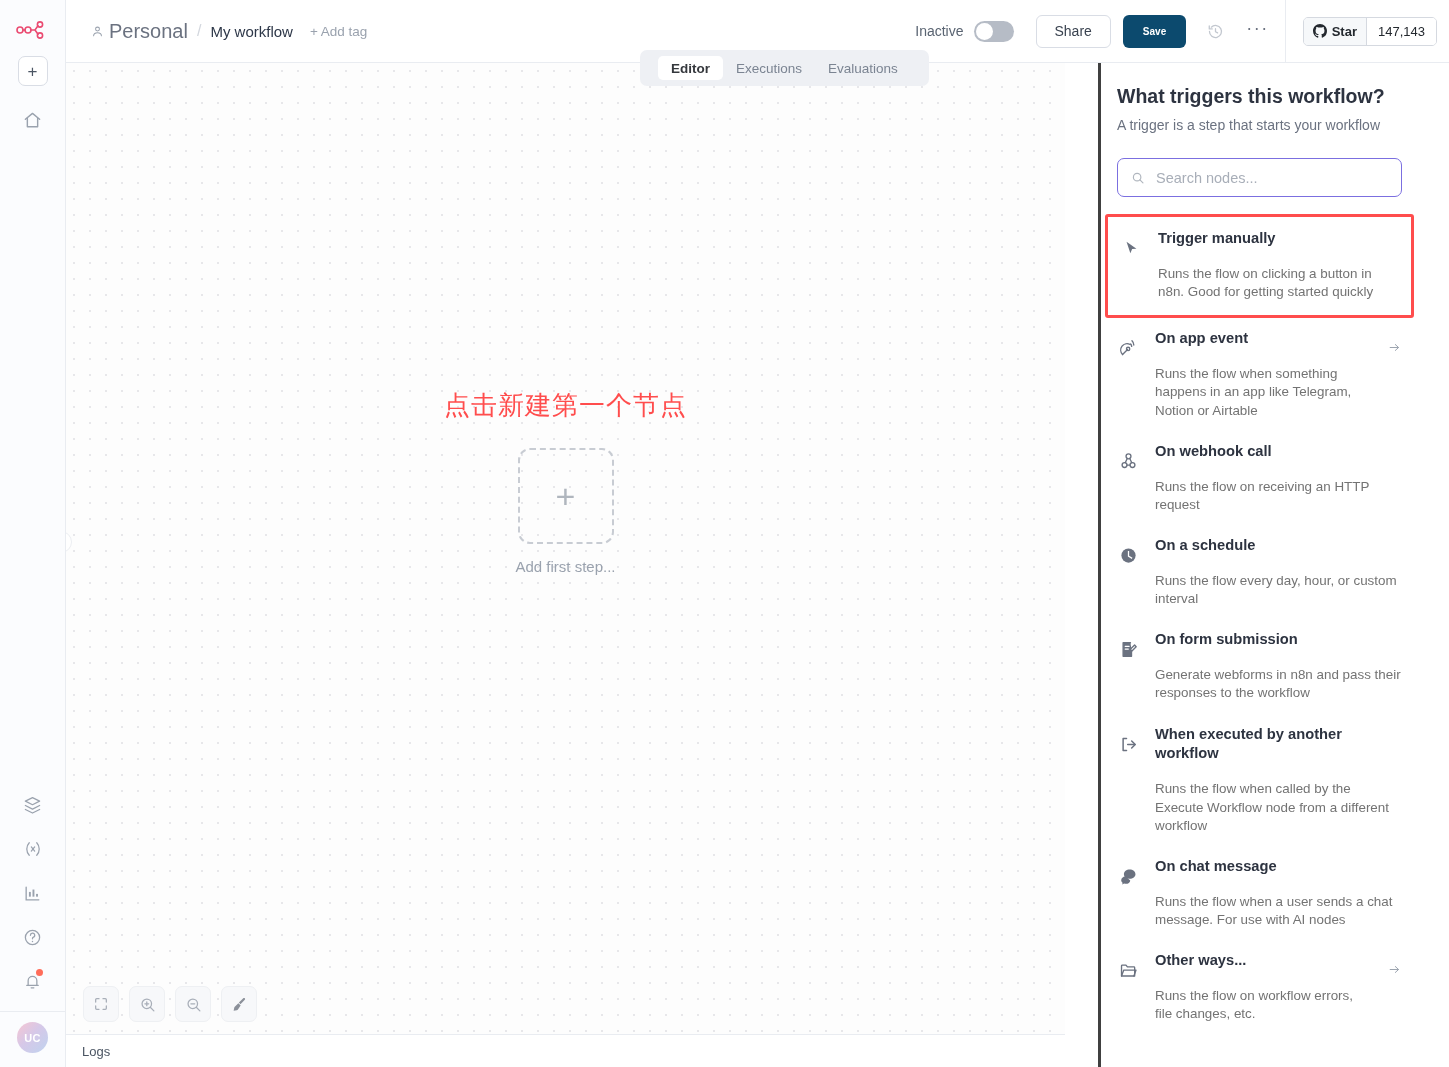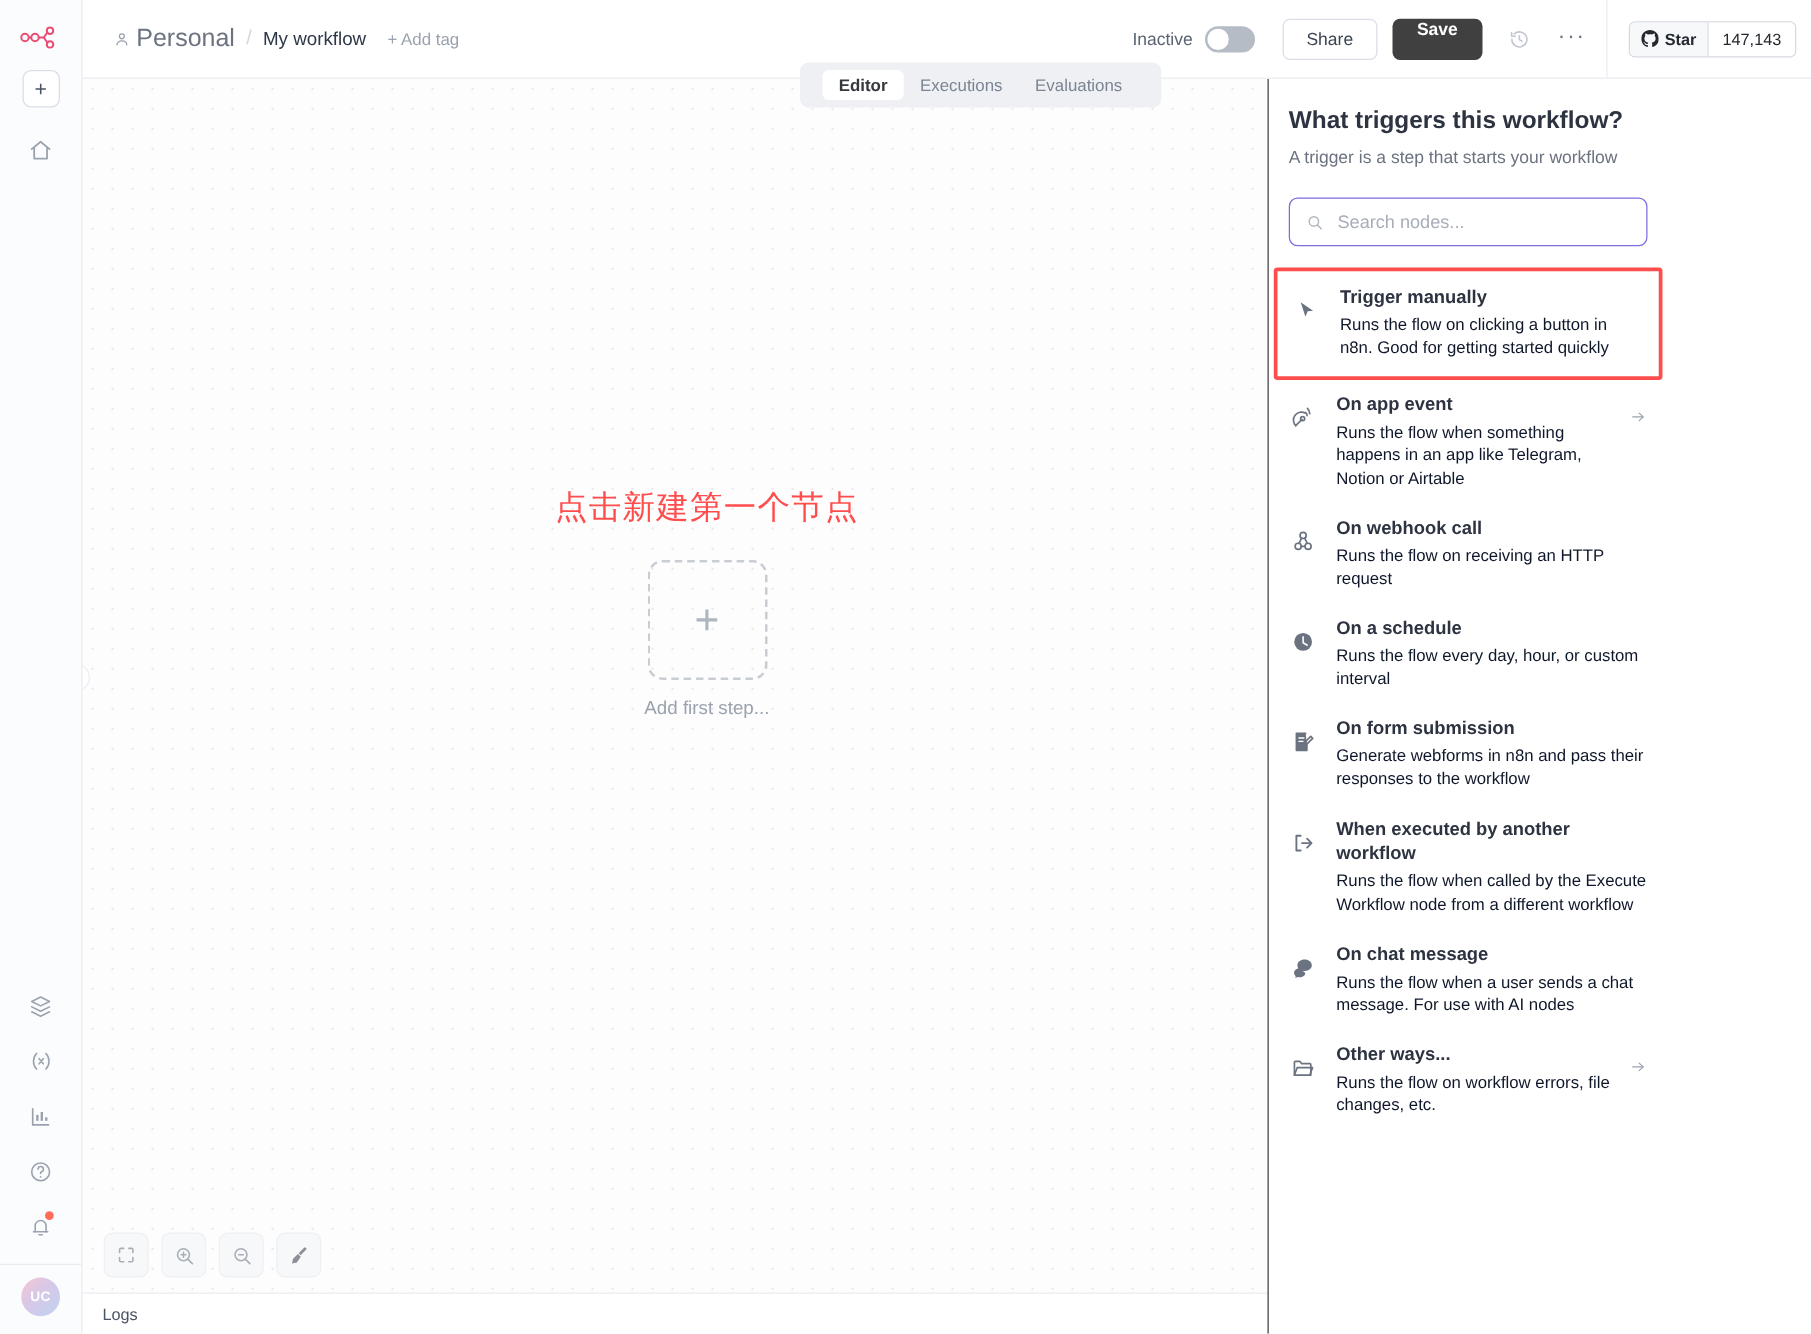--- a/index.html
+++ b/index.html
@@ -63,23 +63,23 @@
   .toggle { width: 40px; height: 21px; border-radius: 11px; background: #b6bcc6;
     position: relative; margin-right: 22px; }
   .toggle .knob { position: absolute; left: 2px; top: 2px; width: 17px; height: 17px;
     border-radius: 50%; background: #fff; }
   .btn-share {
     height: 33px; padding: 0 18px; border: 1px solid #d9dde5; border-radius: 6px;
     background: #fff; color: #3a4350; font-size: 14px; display: flex;
     align-items: center; margin-right: 12px;
   }
   .btn-save {
-    height: 33px; padding: 0 20px; border-radius: 6px; background: #404040;
-    color: #fff; font-size: 14px; font-weight: 600; display: flex;
-    align-items: flex-start; margin-right: 16px;
+    height: 33px; padding: 0 20px; border-radius: 6px; background: #0c4a6e;
+    color: #fff; font-size: 10px; font-weight: 600; display: flex;
+    align-items: center; margin-right: 16px;
   }
   .icon-btn { width: 26px; height: 26px; display: flex; align-items: center;
     justify-content: center; color: #b4bac3; }
   .dots { margin-left: 18px; margin-right: 16px; color: #6b7280;
     font-size: 18px; letter-spacing: 1.5px; line-height: 0; padding-bottom: 6px; }
   .top-divider { width: 1px; height: 62px; background: #e9ecf1; margin-right: 17px; }
   .gh-star { display: flex; height: 29px; border: 1px solid #d5d9e0;
     border-radius: 5px; overflow: hidden; font-size: 13px; }
   .gh-left { display: flex; align-items: center; gap: 5px; padding: 0 9px;
     background: #f6f8fa; color: #24292f; font-weight: 600;
@@ -136,22 +136,22 @@
   
   #logs-bar {
     position: absolute; left: 66px; top: 1034px; width: 999px; height: 33px;
     background: #fff; border-top: 1px solid #e9ecf1;
     display: flex; align-items: center; padding-left: 16px;
   }
   #logs-bar span { font-size: 13px; color: #4b5563; }
 
   
   #right-panel {
-    position: absolute; left: 1014px; top: 63px; width: 320px; height: 1004px;
-    background: #fff; border-left: 1px solid #404040; overflow: hidden;
+    position: absolute; left: 1098px; top: 63px; width: 320px; height: 1004px;
+    background: #fff; border-left: 3px solid #404040; overflow: hidden;
   }
   #panel-title { margin: 22px 0 0 16px; font-size: 19.5px; font-weight: 700;
     color: #2d3340; }
   #panel-sub { margin: 9px 0 0 16px; font-size: 14px; color: #6b7280; }
   #search-wrap {
     margin: 25px 16px 0 16px; height: 39px; border: 1px solid #7b6fe0;
     border-radius: 7px; display: flex; align-items: center; padding: 0 13px; gap: 11px;
   }
   #search-wrap .s-icon { color: #b0b6be; display: flex; }
   #search-input { border: none; outline: none; flex: 1; font-size: 14.5px;
@@ -160,21 +160,21 @@
 
   #trigger-list { margin-top: 17px; }
   .trigger-item {
     display: flex; align-items: flex-start; padding: 11px 16px 11px 14px;
     gap: 14px; position: relative;
   }
   .trigger-item .t-icon { width: 26px; min-width: 26px; display: flex;
     justify-content: center; color: #6b7280; padding-top: 10px; }
   .trigger-item .t-body { flex: 1; }
   .t-name { font-size: 14.7px; font-weight: 600; color: #2d3340; line-height: 1.35; }
-  .t-desc { font-size: 13.4px; color: #0f172a; line-height: 1.36; margin-top: 2px; }
+  .t-desc { font-size: 13.4px; color: #737373; line-height: 1.36; margin-top: 16px; }
   .t-arrow { color: #9aa2ae; font-size: 15px; display: flex; align-items: center;
     padding-top: 12px; }
   .trigger-item.highlighted {
     border: 3px solid #ff4d4d; border-radius: 3px;
     margin: 0 4px; padding: 12px 12px 14px 10px;
   }
 </style>
 </head>
 <body>
 

